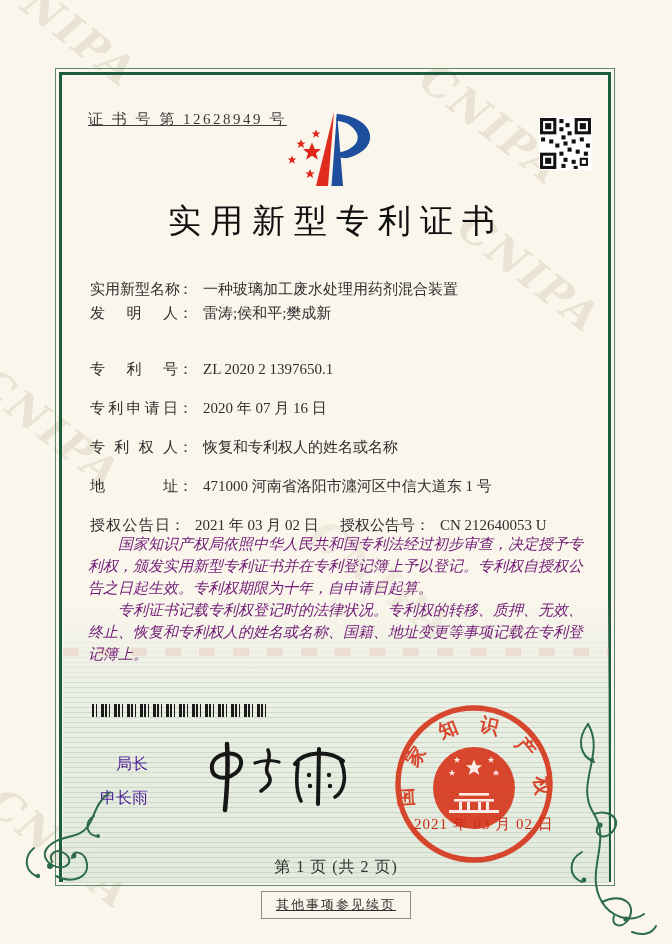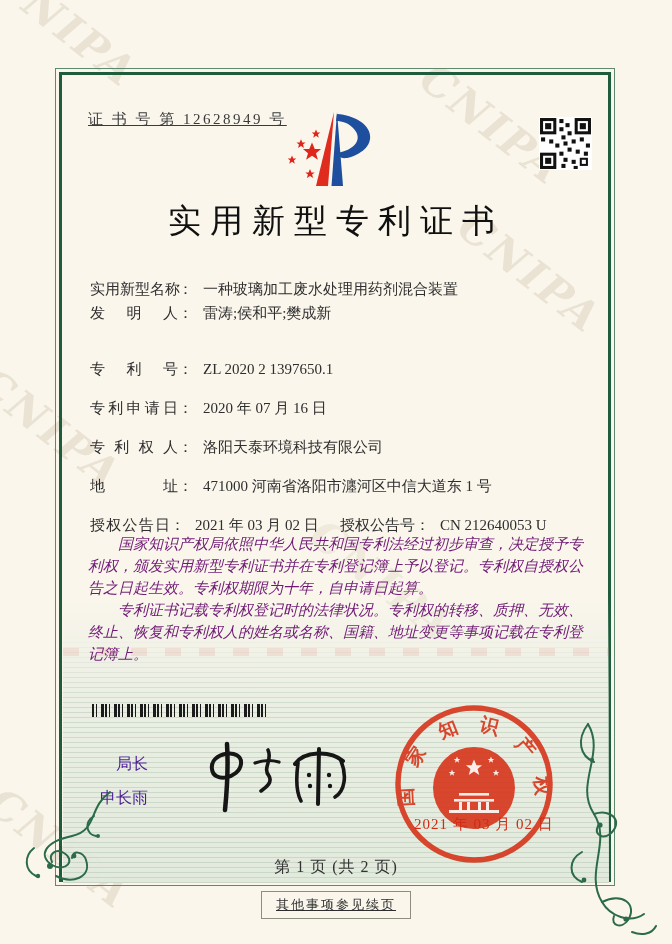--- a/index.html
+++ b/index.html
@@ -154,21 +154,21 @@
   <div class="row" style="top:304px">
     <span class="lbl">发明人</span><span>：</span><span class="val">雷涛;侯和平;樊成新</span>
   </div>
   <div class="row" style="top:360px">
     <span class="lbl">专利号</span><span>：</span><span class="val">ZL 2020 2 1397650.1</span>
   </div>
   <div class="row" style="top:399px">
     <span class="lbl">专利申请日</span><span>：</span><span class="val">2020 年 07 月 16 日</span>
   </div>
   <div class="row" style="top:438px">
-    <span class="lbl">专利权人</span><span>：</span><span class="val">洛阳天泰环境科技有限公司</span>
+    <span class="lbl">专利权人</span><span>：</span><span class="val">恢复和专利权人的姓名或名称</span>
   </div>
   <div class="row" style="top:477px">
     <span class="lbl">地址</span><span>：</span><span class="val">471000 河南省洛阳市瀍河区中信大道东 1 号</span>
   </div>
   <div class="row" style="top:516px">
     <span><span class="lbl" style="width:80px">授权公告日</span><span>：</span><span class="val">2021 年 03 月 02 日</span></span>
     <span class="grant2"><span>授权公告号</span><span>：</span><span class="val">CN 212640053 U</span></span>
   </div>
 
   <div class="paras">

